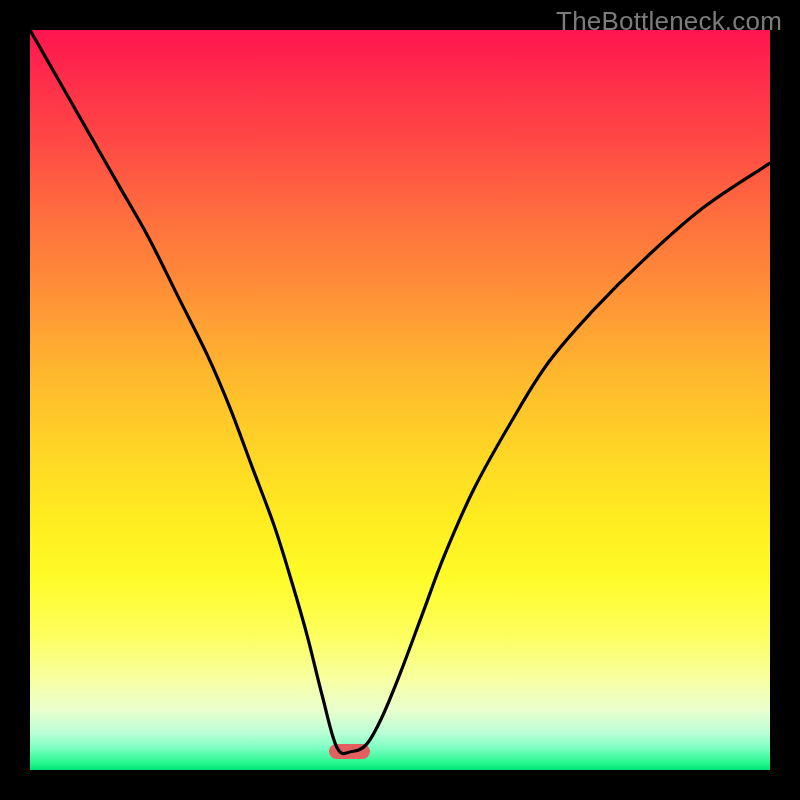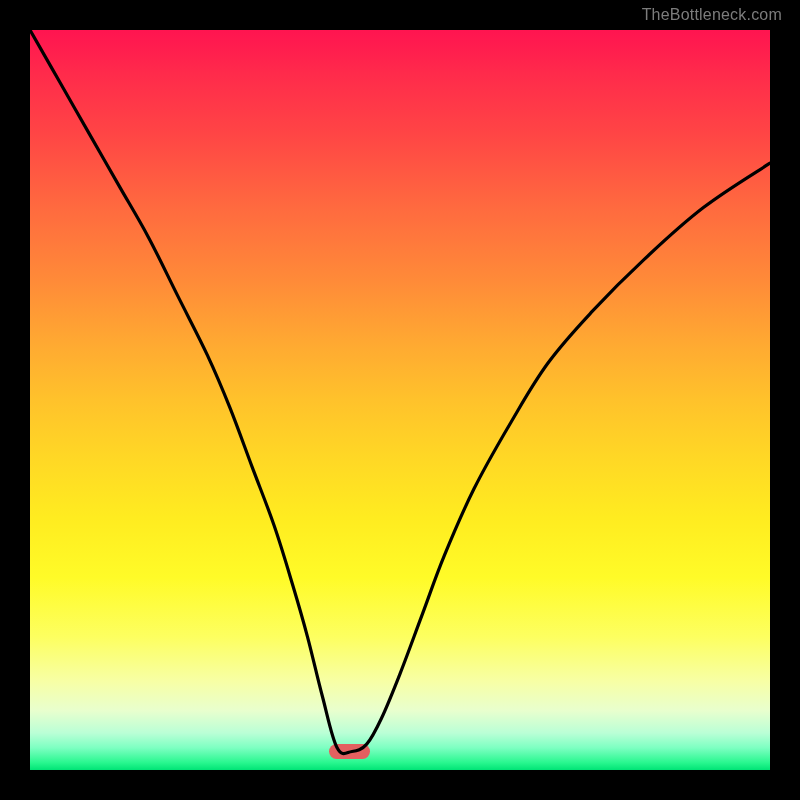--- a/index.html
+++ b/index.html
@@ -9,21 +9,21 @@
     height: 800px;
     background: #000;
     position: relative;
     font-family: Arial, sans-serif;
   }
   .watermark {
     position: absolute;
     top: 6px;
     right: 18px;
     color: #7c7c7c;
-    font-size: 16px;
+    font-size: 26px;
     font-weight: 500;
     z-index: 10;
     letter-spacing: 0.2px;
     margin-left: 16px;
   }
   .plot-area {
     position: absolute;
     left: 30px;
     top: 30px;
     width: 740px;

